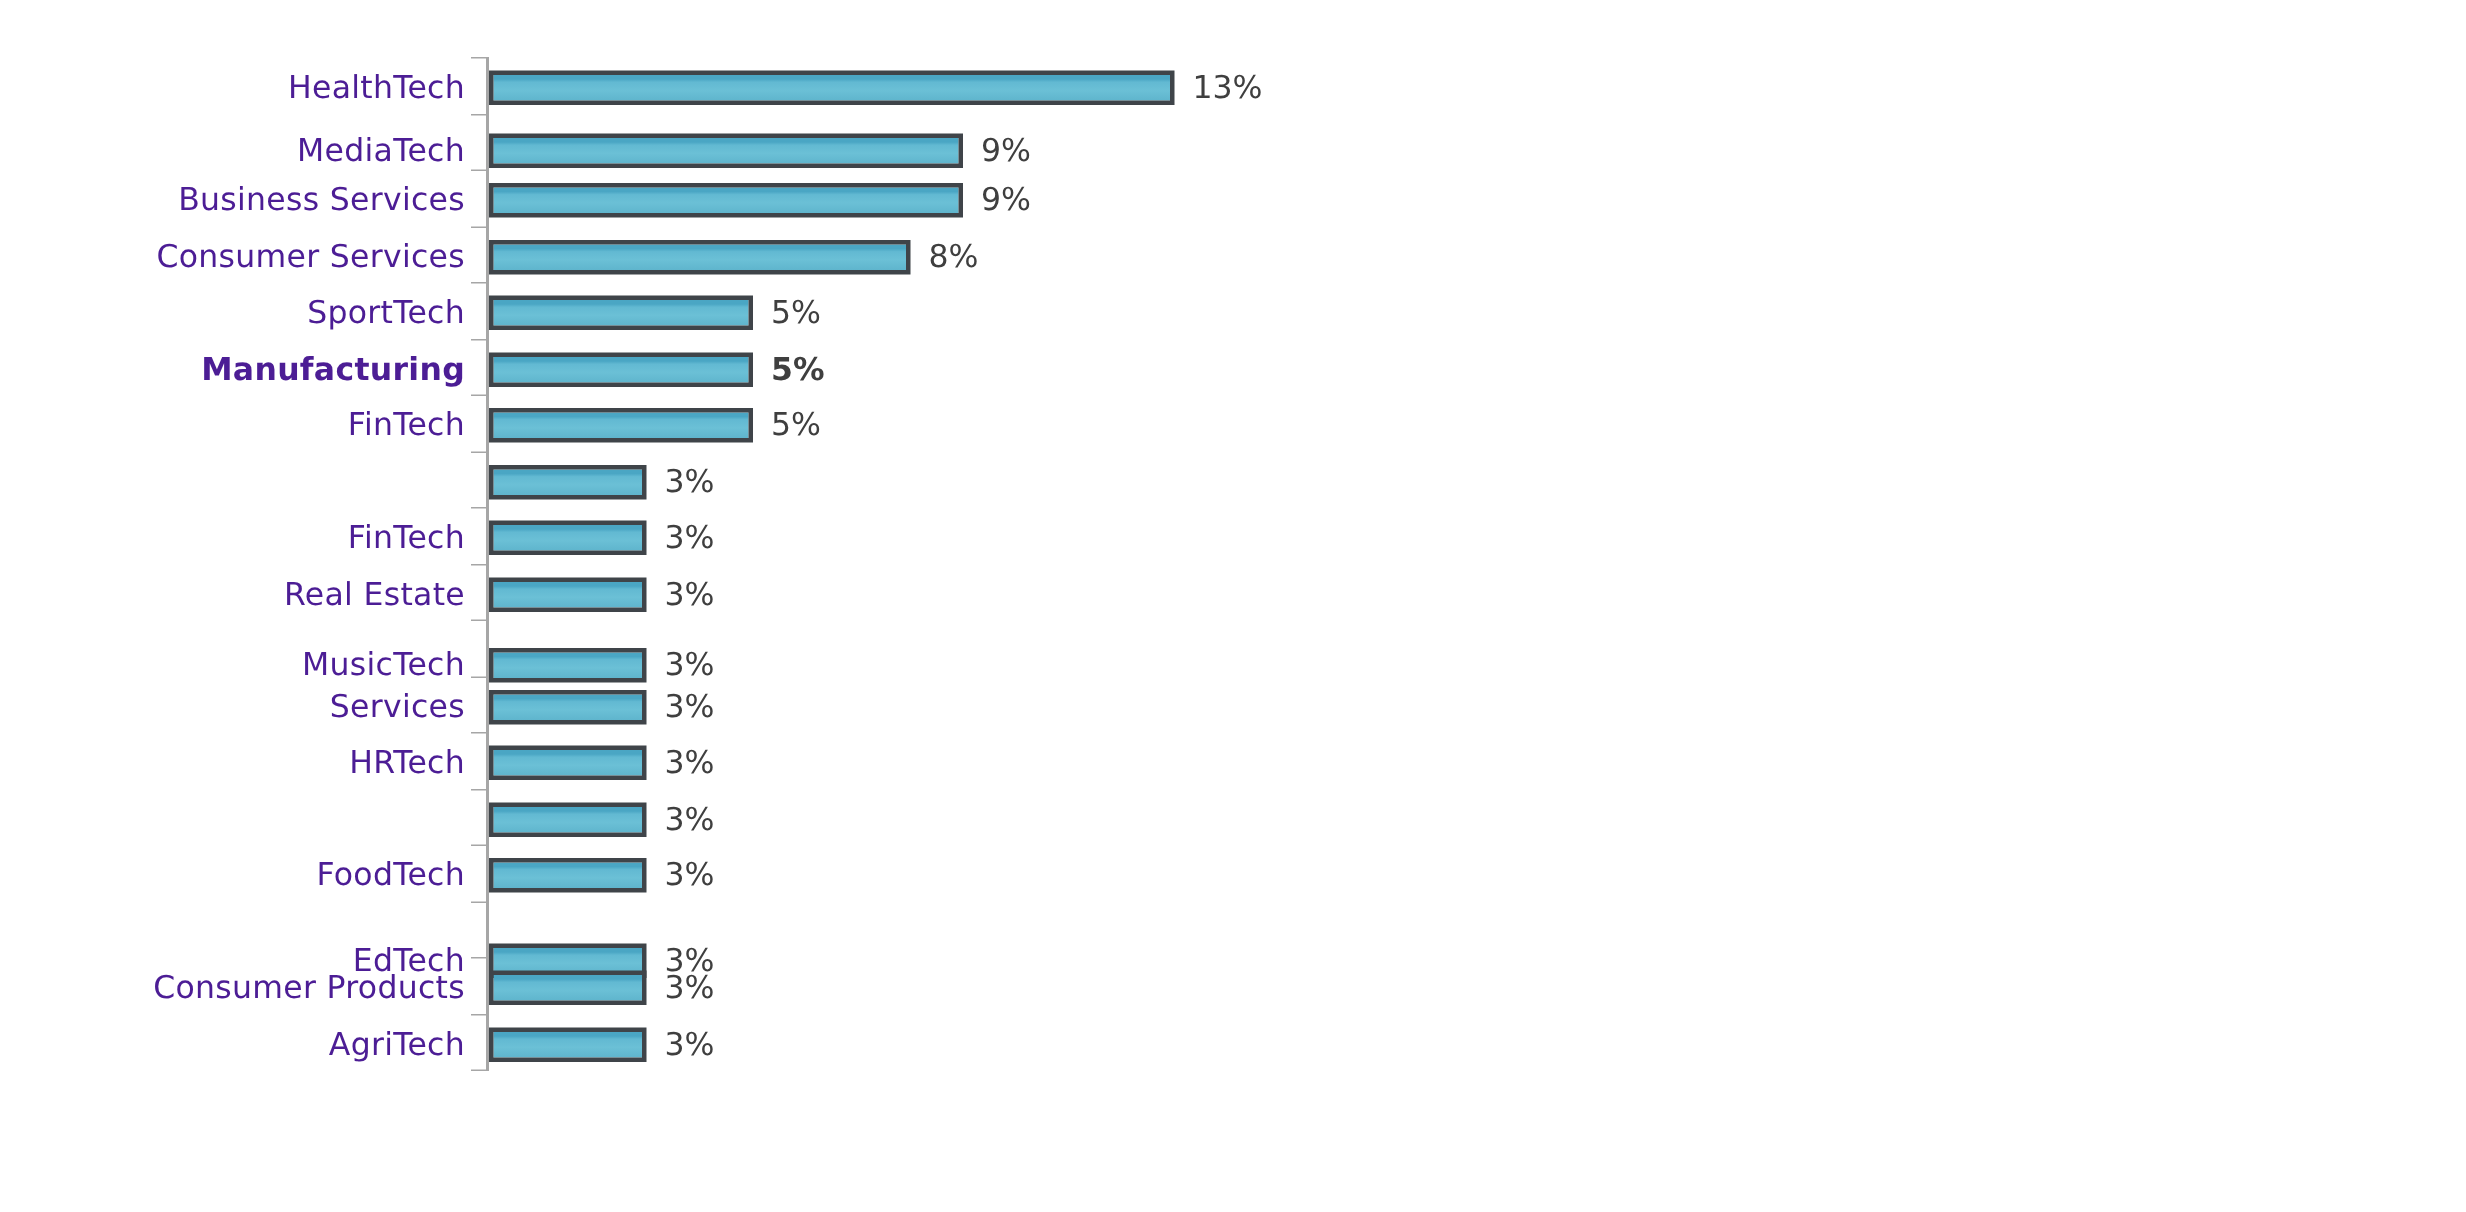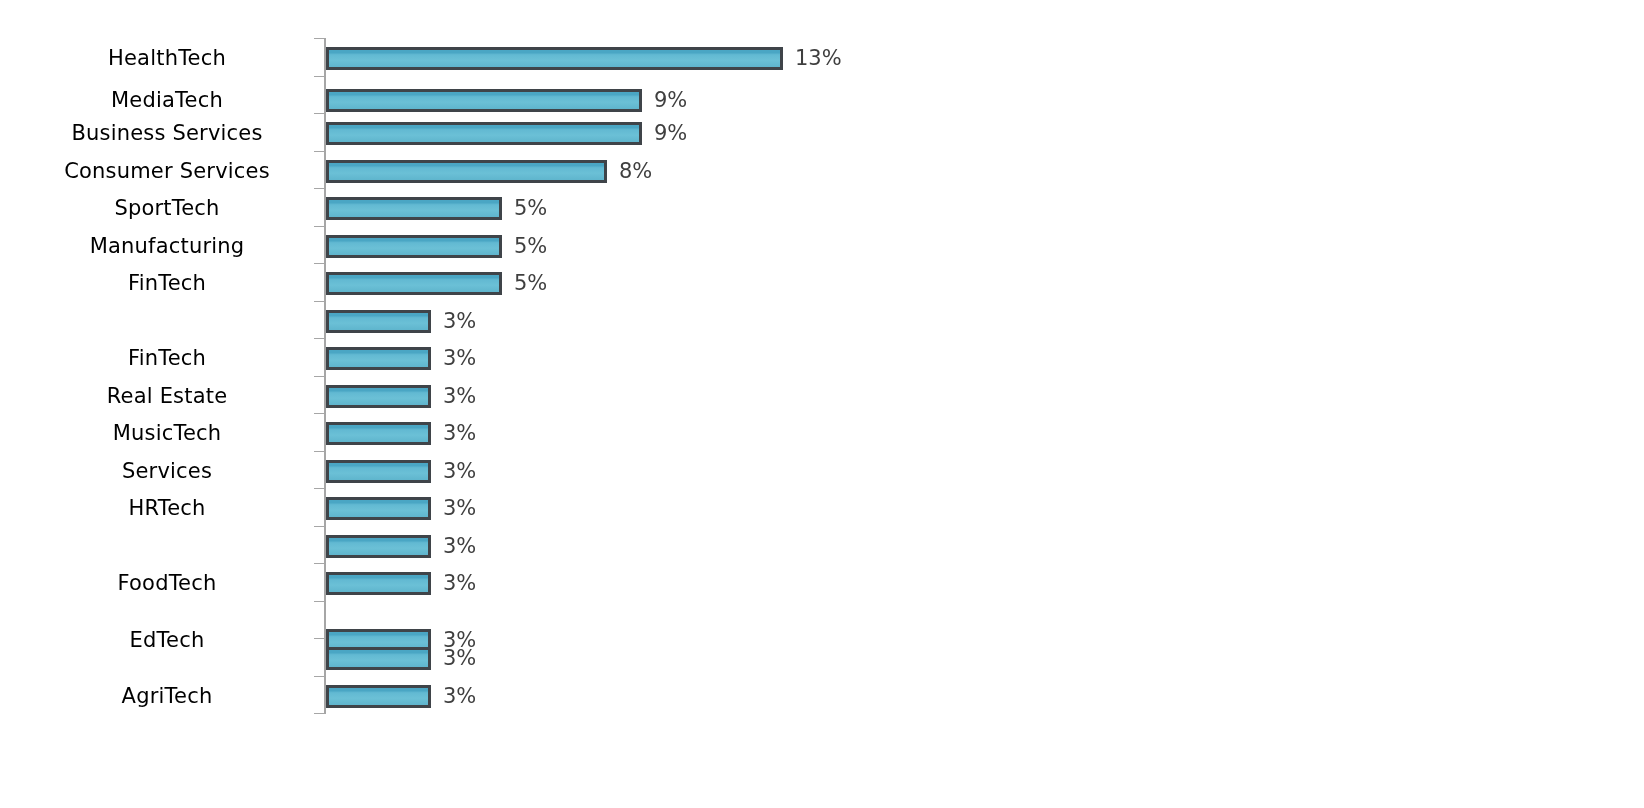--- a/index.html
+++ b/index.html
@@ -54,26 +54,25 @@
     height: 37.5px;
   }
 
   .cat-label {
     position: absolute;
     left: 0;
     width: 310px;
     top: 0;
     height: 37.5px;
     line-height: 37.5px;
-    text-align: center;
+    text-align: right;
     font-size: 21px;
-    color: #000000;
+    color: #4c1d95;
     letter-spacing: 0.2px;
     white-space: nowrap;
-    padding-left: 12px;
   }
 
   .bar {
     position: absolute;
     top: 7px;
     left: 326px;
     height: 23px;
     box-sizing: border-box;
     border: 3px solid #3f4449;
     background:
@@ -124,21 +123,21 @@
         <div class="bar" title="8%" style="width: 281px;"></div>
         <div class="val-label" style="left: 619px;">8%</div>
       </div>
       <div class="tick" style="top: 150.5px;"></div>
       <div class="row" style="top: 190px;">
         <div class="cat-label">SportTech</div>
         <div class="bar" title="5%" style="width: 176px;"></div>
         <div class="val-label" style="left: 514px;">5%</div>
       </div>
       <div class="tick" style="top: 188px;"></div>
-      <div class="row" style="top: 227.5px;">
+      <div class="row" style="top: 227.5px; font-weight: bold;">
         <div class="cat-label">Manufacturing</div>
         <div class="bar" title="5%" style="width: 176px;"></div>
         <div class="val-label" style="left: 514px;">5%</div>
       </div>
       <div class="tick" style="top: 225.5px;"></div>
       <div class="row" style="top: 265px;">
         <div class="cat-label">FinTech</div>
         <div class="bar" title="5%" style="width: 176px;"></div>
         <div class="val-label" style="left: 514px;">5%</div>
       </div>
@@ -153,21 +152,21 @@
         <div class="bar" title="3%" style="width: 105px;"></div>
         <div class="val-label" style="left: 443px;">3%</div>
       </div>
       <div class="tick" style="top: 338px;"></div>
       <div class="row" style="top: 377.5px;">
         <div class="cat-label">Real Estate</div>
         <div class="bar" title="3%" style="width: 105px;"></div>
         <div class="val-label" style="left: 443px;">3%</div>
       </div>
       <div class="tick" style="top: 375.5px;"></div>
-      <div class="row" style="top: 415px;">
+      <div class="row" style="top: 425px;">
         <div class="cat-label">MusicTech</div>
         <div class="bar" title="3%" style="width: 105px;"></div>
         <div class="val-label" style="left: 443px;">3%</div>
       </div>
       <div class="tick" style="top: 413px;"></div>
       <div class="row" style="top: 452.5px;">
         <div class="cat-label">Services</div>
         <div class="bar" title="3%" style="width: 105px;"></div>
         <div class="val-label" style="left: 443px;">3%</div>
       </div>
@@ -189,20 +188,21 @@
         <div class="val-label" style="left: 443px;">3%</div>
       </div>
       <div class="tick" style="top: 563px;"></div>
       <div class="row" style="top: 602.5px; margin-top: 19px;">
         <div class="cat-label">EdTech</div>
         <div class="bar" title="3%" style="width: 105px;"></div>
         <div class="val-label" style="left: 443px;">3%</div>
       </div>
       <div class="tick" style="top: 600.5px;"></div>
       <div class="row" style="top: 640px;">
+        <div class="cat-label">Consumer Products</div>
         <div class="bar" title="3%" style="width: 105px;"></div>
         <div class="val-label" style="left: 443px;">3%</div>
       </div>
       <div class="tick" style="top: 638px;"></div>
       <div class="row" style="top: 677.5px;">
         <div class="cat-label">AgriTech</div>
         <div class="bar" title="3%" style="width: 105px;"></div>
         <div class="val-label" style="left: 443px;">3%</div>
       </div>
       <div class="tick" style="top: 675.5px;"></div>

